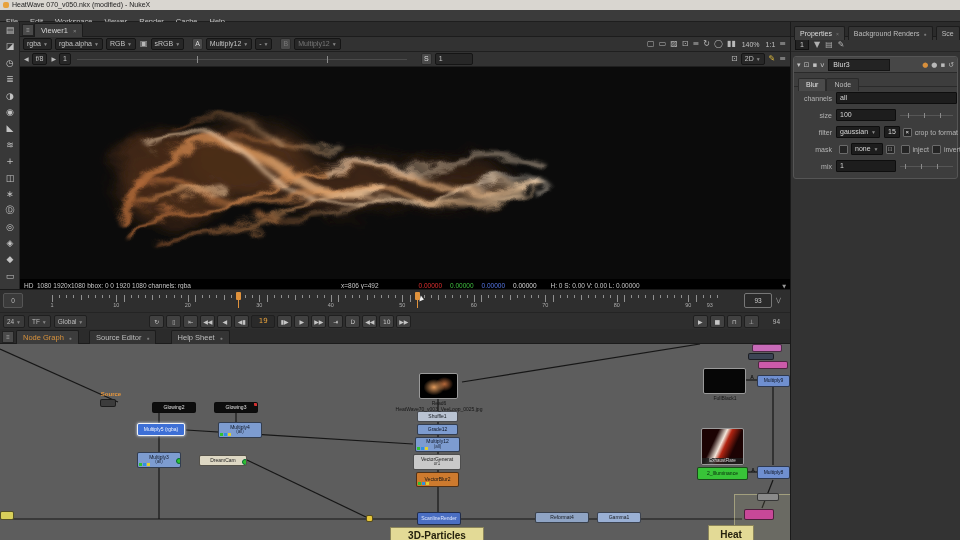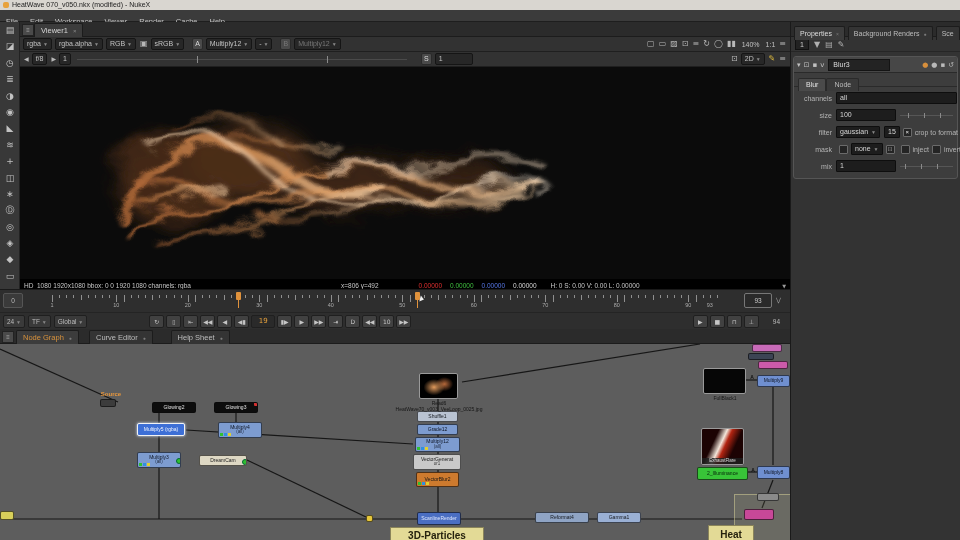--- a/index.html
+++ b/index.html
@@ -375,21 +375,21 @@
         <span class="tbtn">⊥</span>
         <span id="rangeend">94</span>
       </span>
   </div>
 </div>
 
 <div id="graph">
   <div id="gtabs">
     <div class="vtabicon">≡</div>
   <div class="gtab active" style="left: 16px; top: 1px;"><span>Node Graph</span><span class="cl">●</span></div>
-      <div class="gtab" style="left: 89px; top: 1px;"><span>Curve Editor</span><span class="cl">●</span></div>
+      <div class="gtab" style="left: 89px; top: 1px;"><span>Source Editor</span><span class="cl">●</span></div>
       <div class="gtab" style="left: 170.6px; top: 1px;"><span>Help Sheet</span><span class="cl">●</span></div>
     </div>
   <div id="gcanvas">
     <svg id="wiresvg" width="790" height="197">
         <line x1="0" y1="5" x2="118" y2="58" stroke="#161616" stroke-width="1.2"></line>
         <line x1="159" y1="69" x2="159" y2="79" stroke="#161616" stroke-width="1.2"></line>
         <line x1="236" y1="69" x2="236" y2="78" stroke="#161616" stroke-width="1.2"></line>
         <line x1="159" y1="92" x2="159" y2="108" stroke="#161616" stroke-width="1.2"></line>
         <line x1="159" y1="124" x2="159" y2="175" stroke="#161616" stroke-width="1.2"></line>
         <line x1="8" y1="175" x2="742" y2="175" stroke="#161616" stroke-width="1.2"></line>

